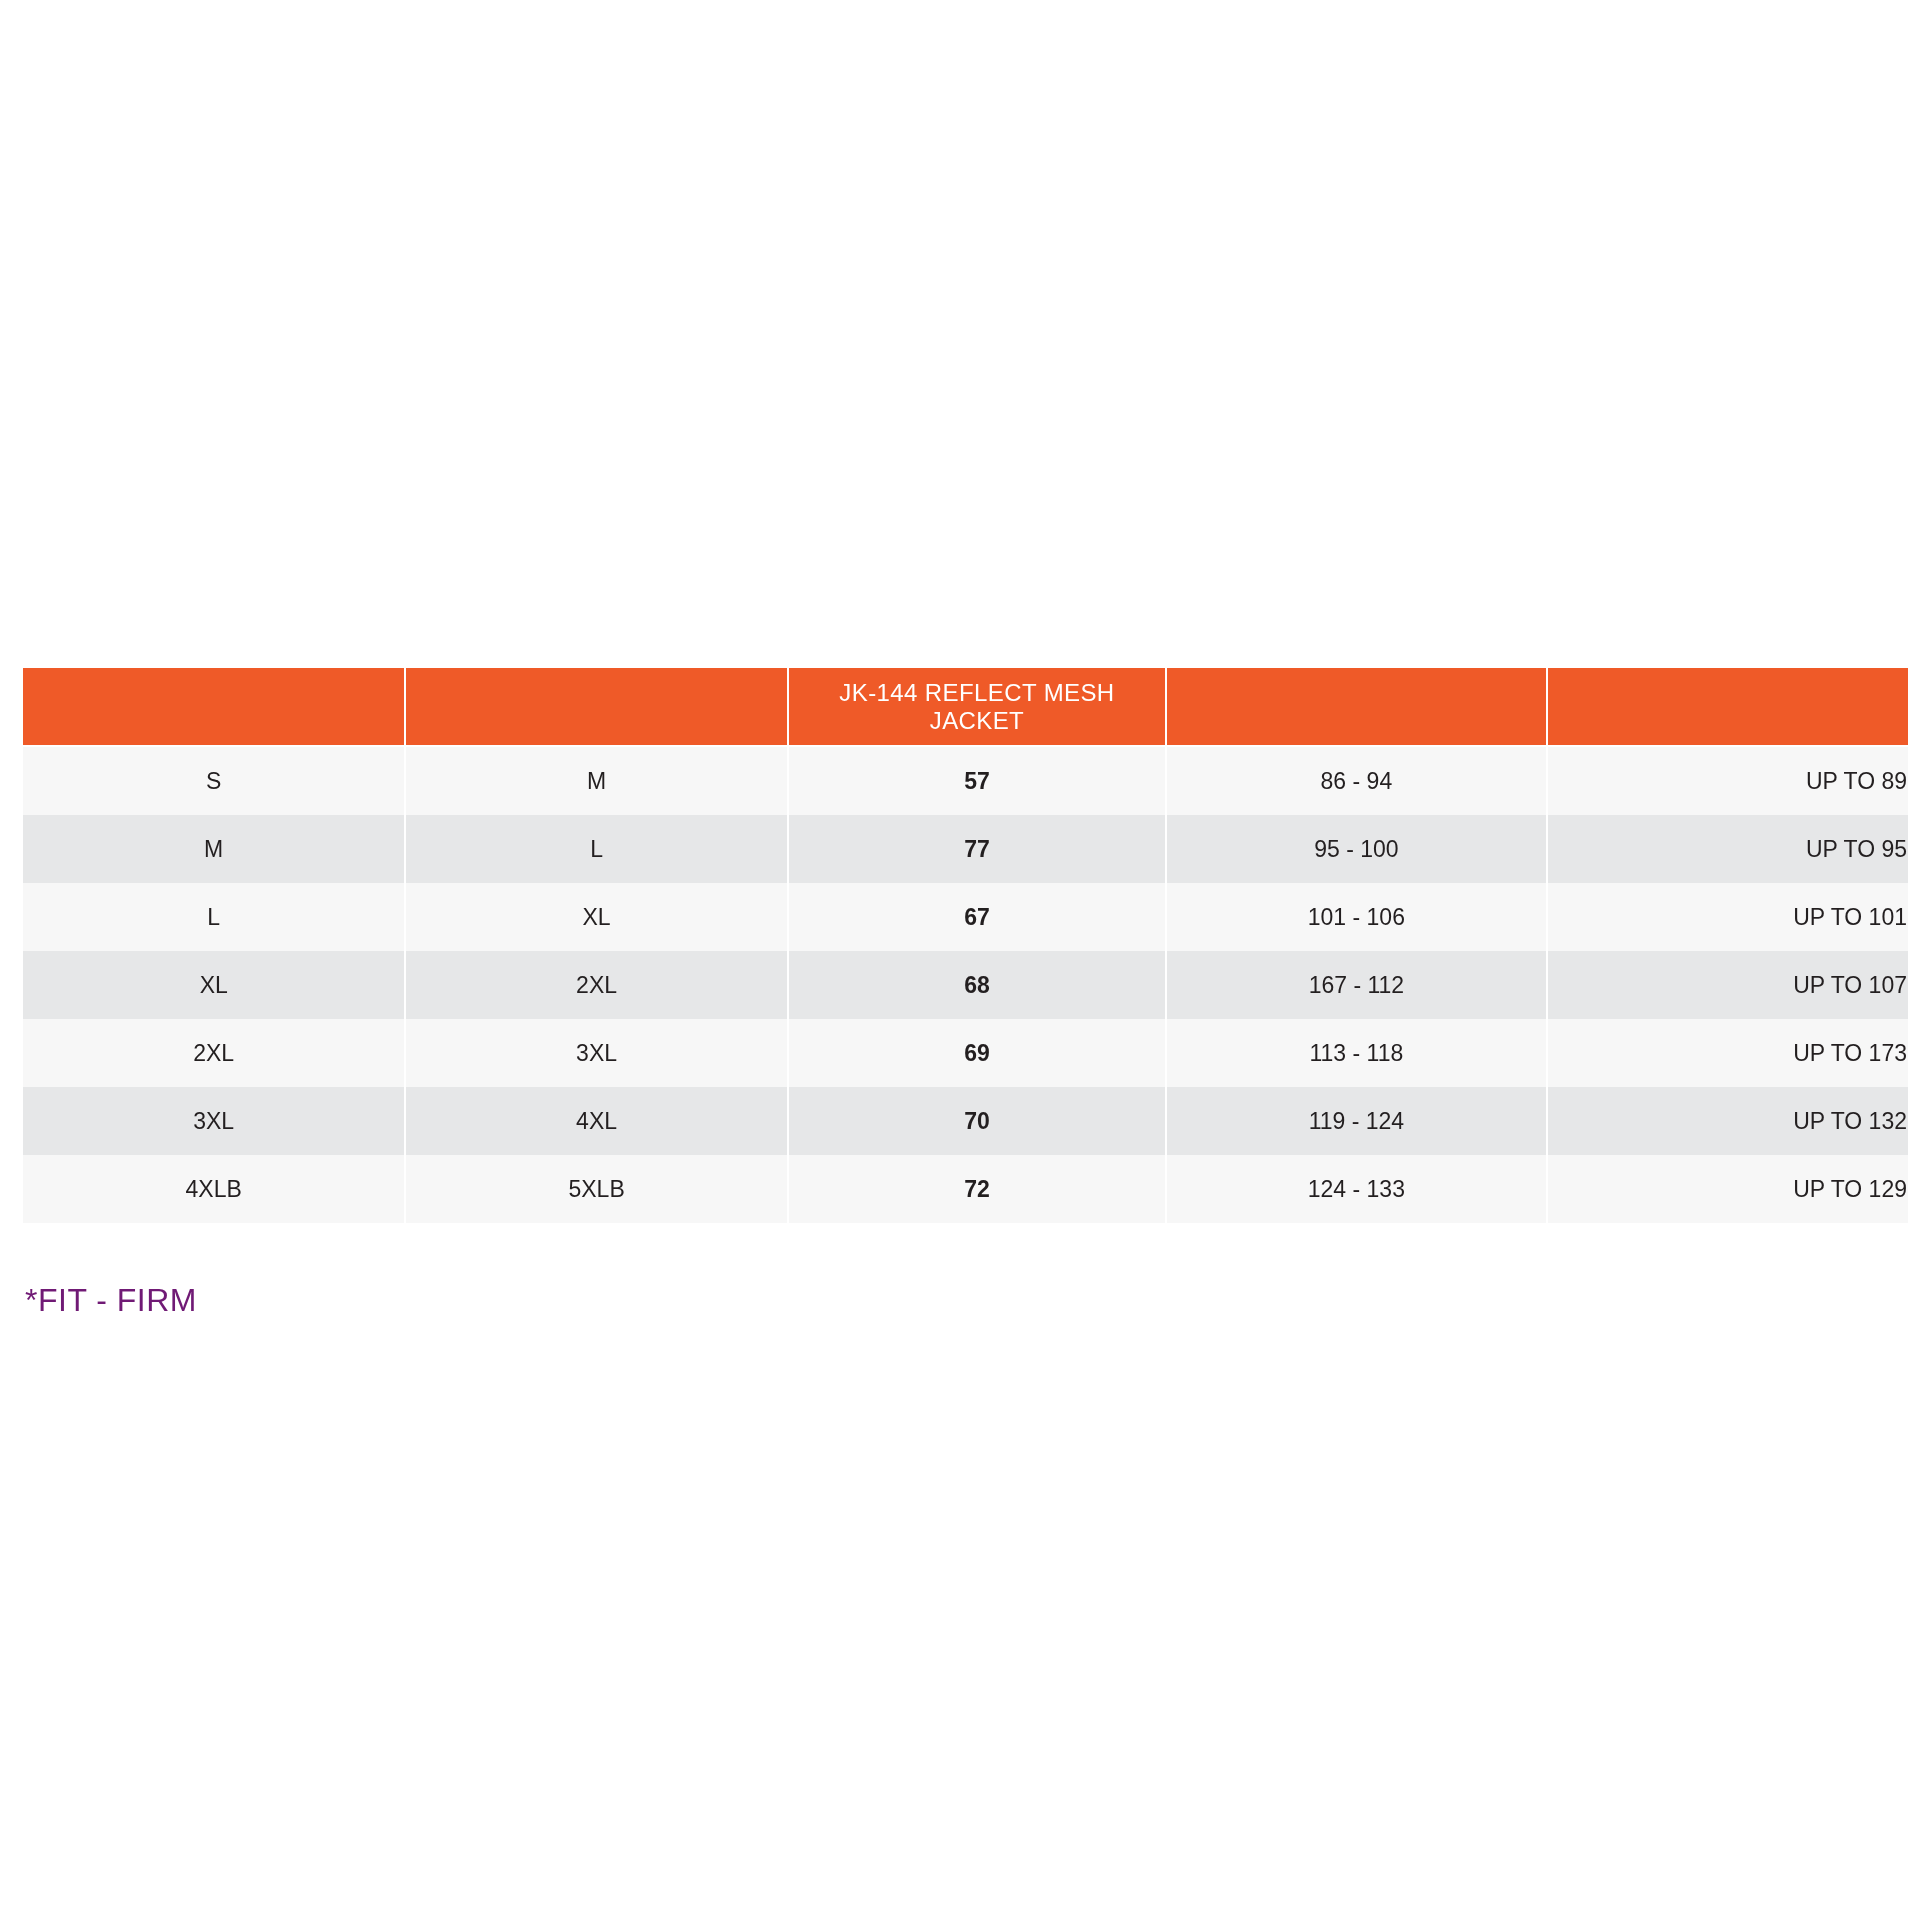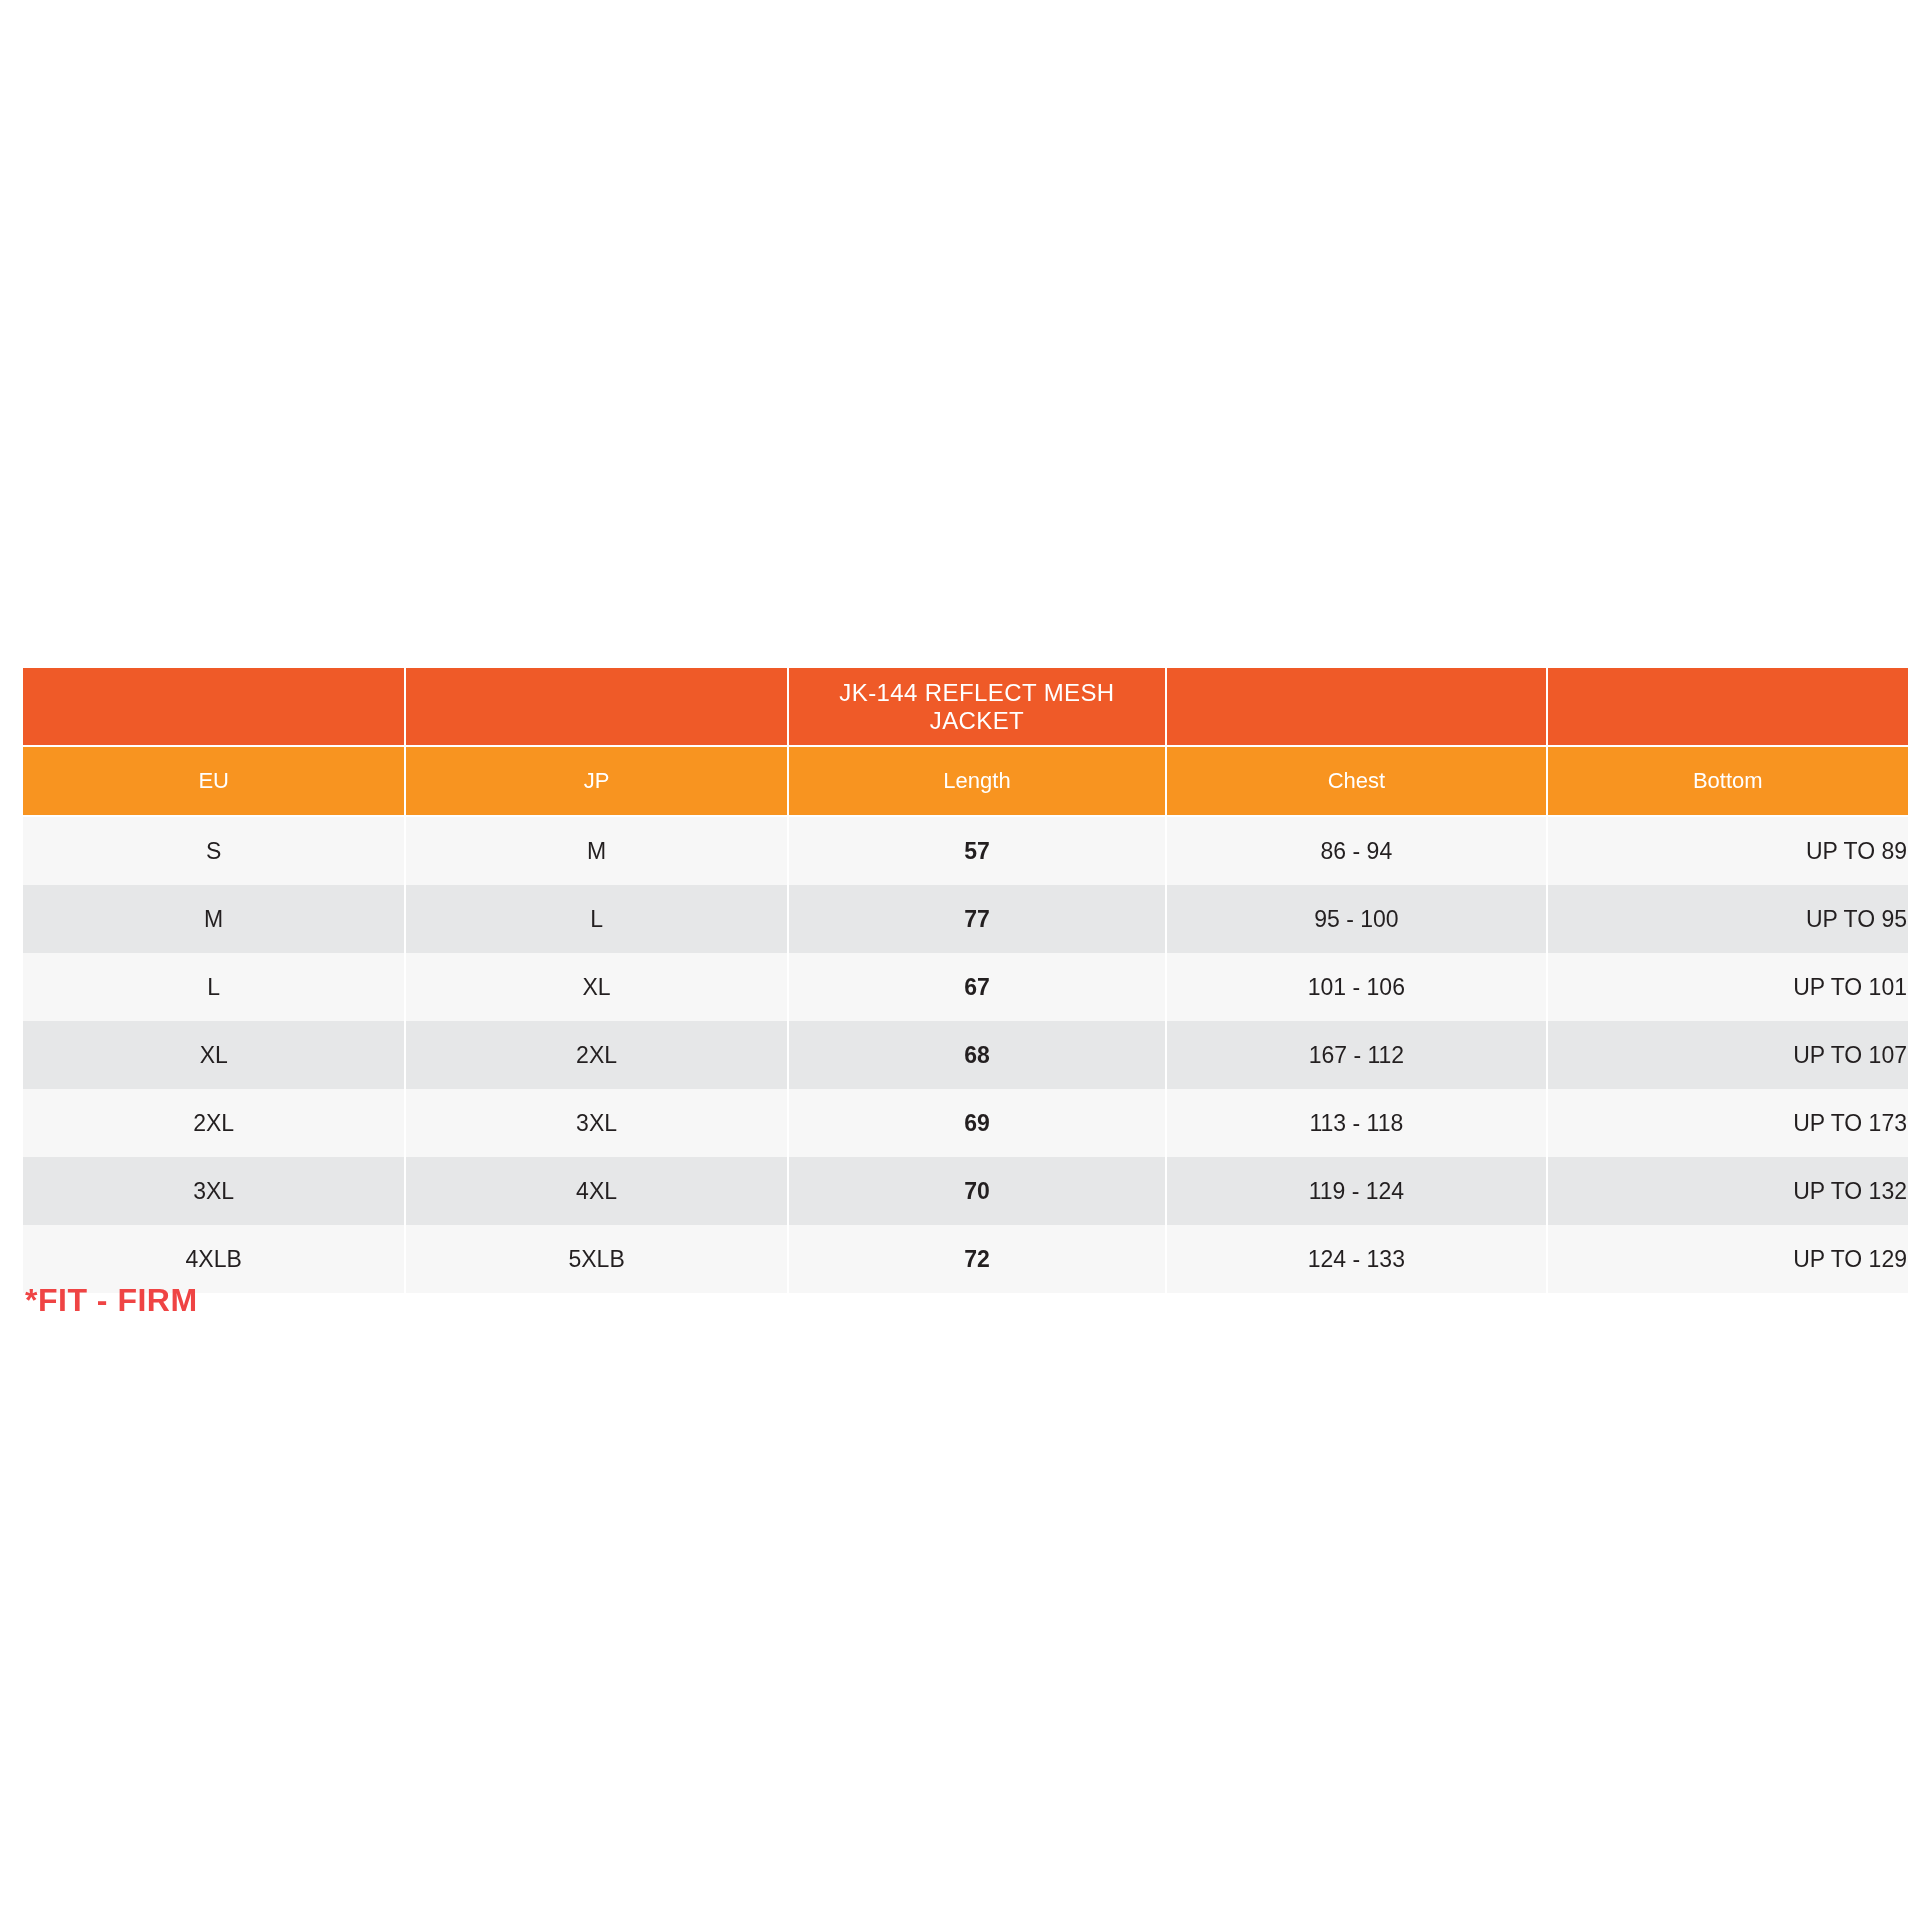--- a/index.html
+++ b/index.html
@@ -76,22 +76,22 @@
   tbody tr td.edge-last { border-right: none; text-align: right; }
   tbody tr.row-odd td  { background: #f7f7f7; }
   tbody tr.row-even td { background: #e6e7e8; }
   tbody tr td.col-length { font-weight: bold; }
 
   .fit-note {
     position: absolute;
     left: 25px;
     top: 1282px;
     font-size: 32px;
-    font-weight: bold;
-    color: #ef4444;
+    font-weight: normal;
+    color: #701a75;
     letter-spacing: 0.5px;
   }
 </style>
 </head>
 <body>
 
 <div id="page">
 
   <div class="size-chart-wrap">
     <table class="size-chart">
@@ -102,27 +102,20 @@
           <col class="c-chest">
           <col class="c-bottom">
       </colgroup>
       <thead>
         <tr class="title-row">
           <td></td>
           <td></td>
           <td>JK-144 REFLECT MESH JACKET</td>
           <td></td>
           <td class="edge-last"></td>
-        </tr>
-        <tr class="header-row">
-          <th>EU</th>
-          <th>JP</th>
-          <th>Length</th>
-          <th>Chest</th>
-          <th class="edge-last">Bottom</th>
         </tr>
       </thead>
       <tbody>
         <tr class="row-odd">
           <td class="col-eu">S</td>
           <td class="col-jp">M</td>
           <td class="col-length">57</td>
           <td class="col-chest">86 - 94</td>
           <td class="col-bottom edge-last">UP TO 89</td>
         </tr>

